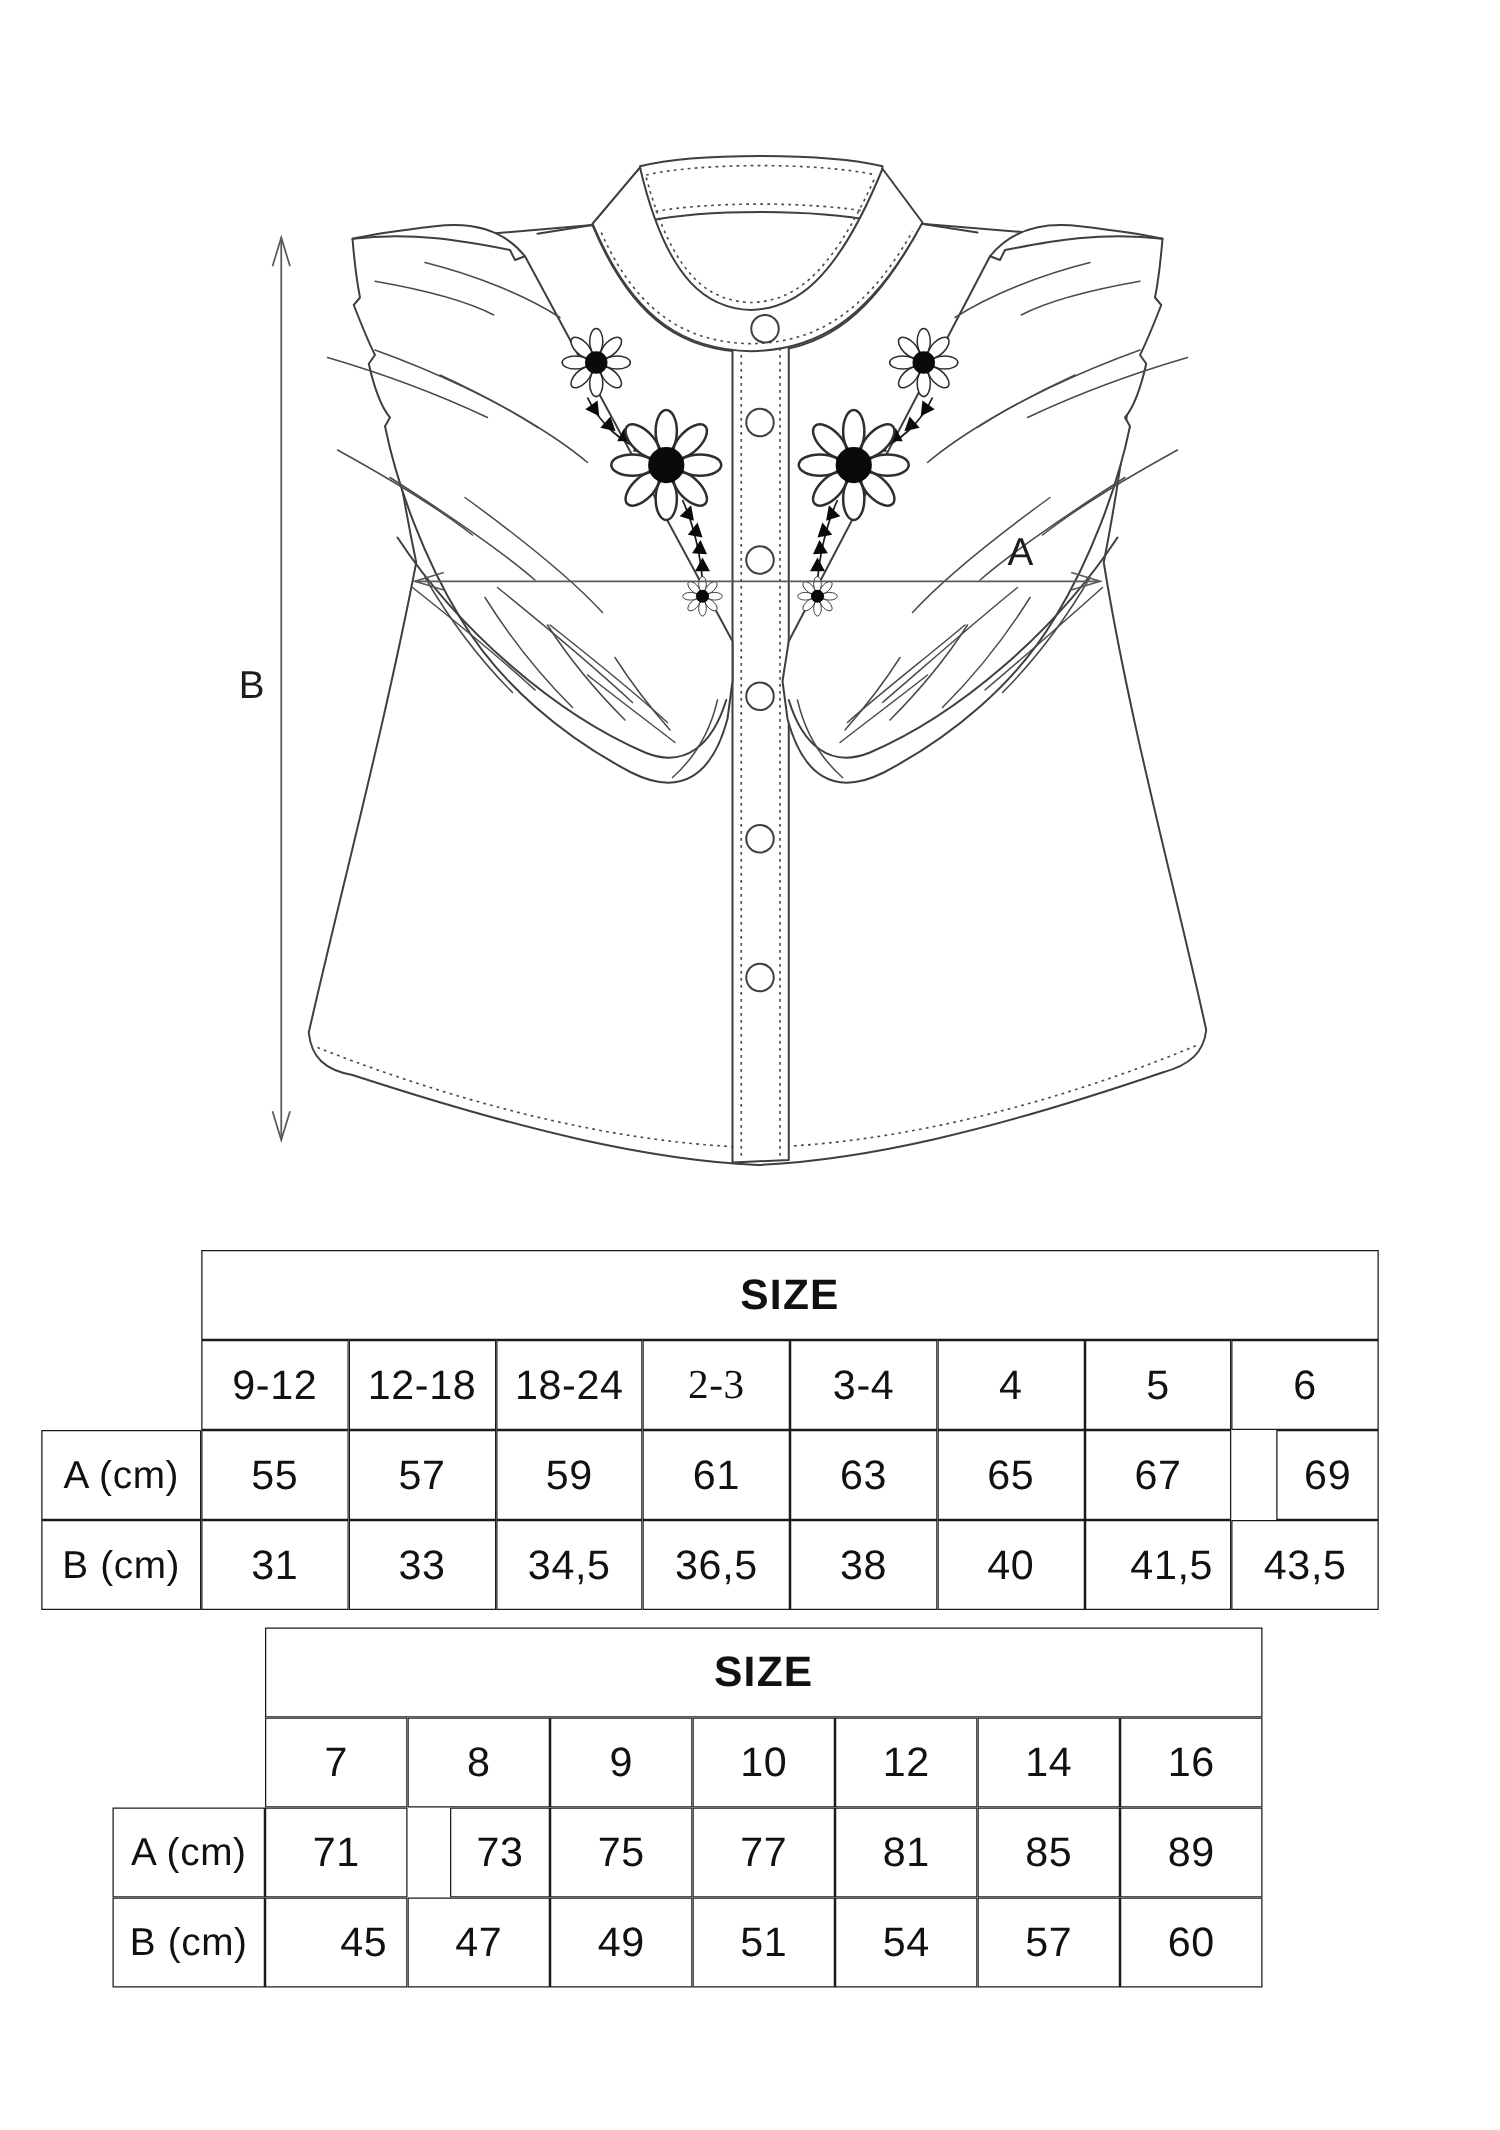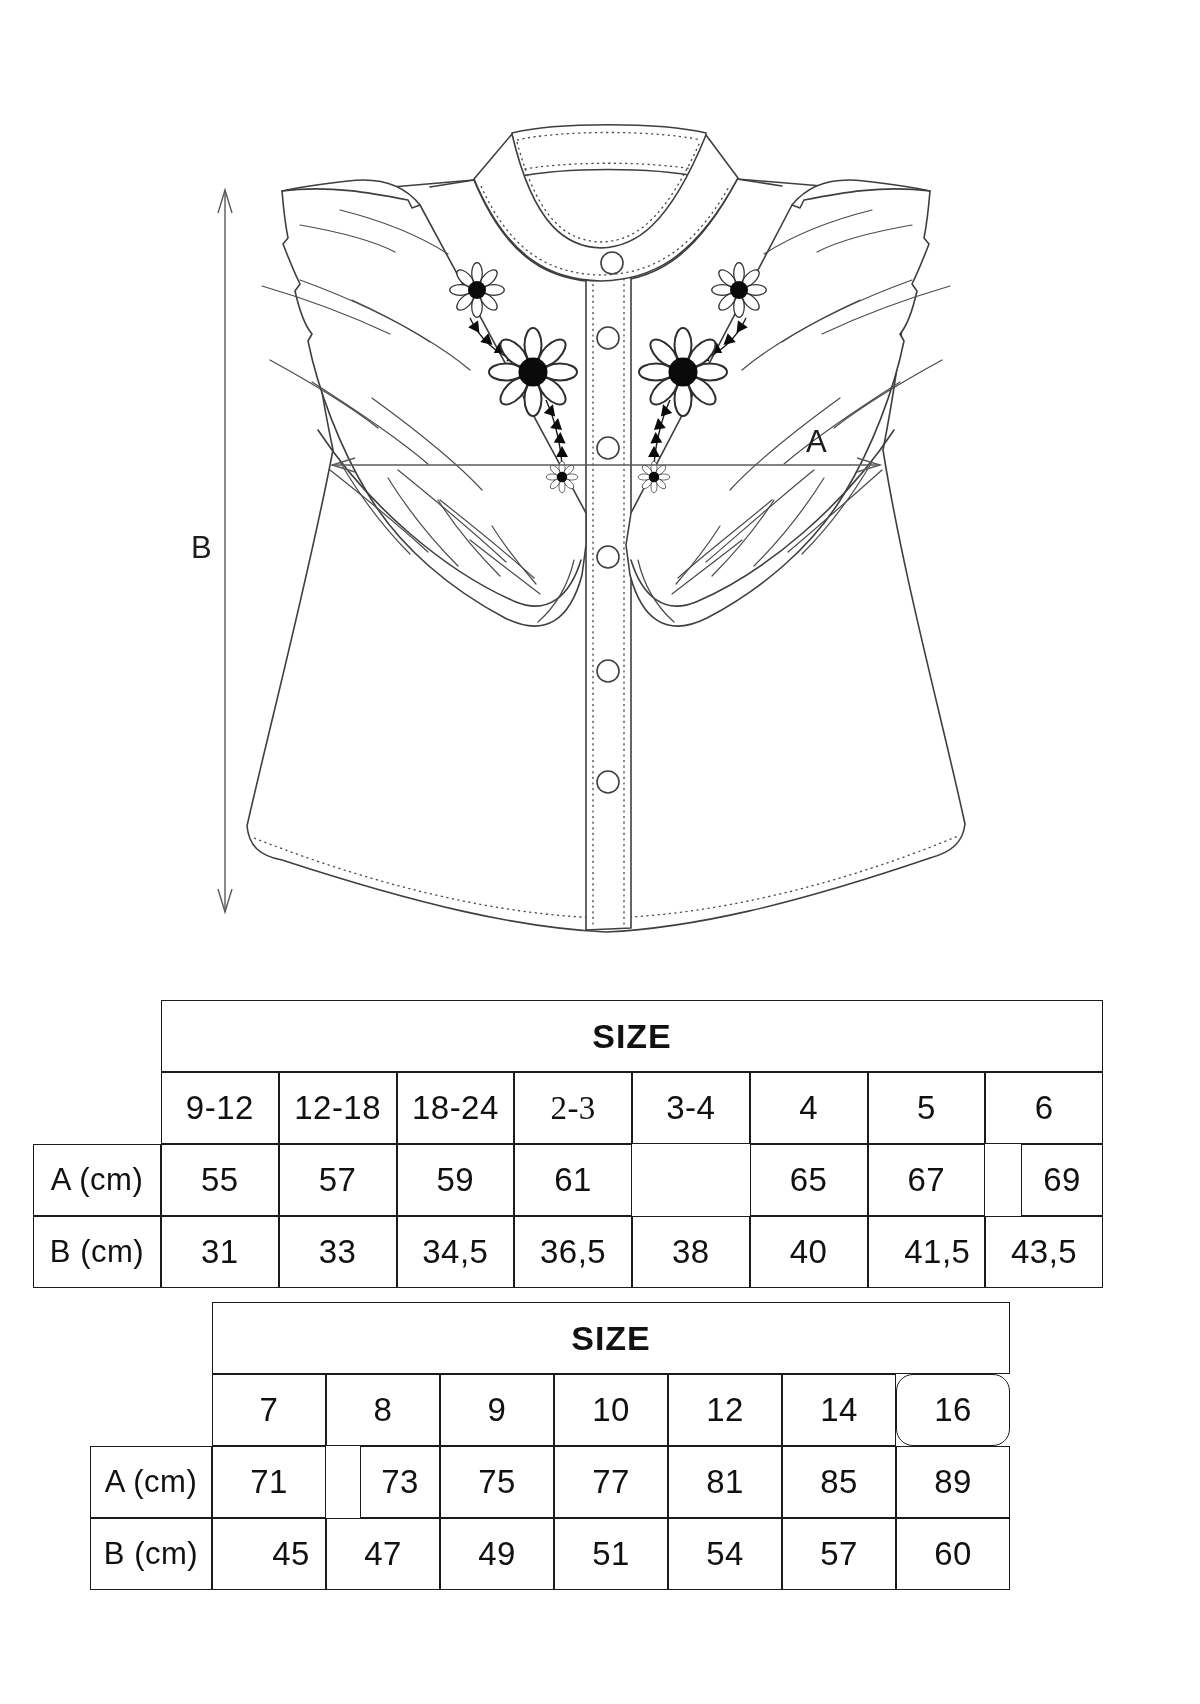--- a/index.html
+++ b/index.html
@@ -205,20 +205,21 @@
       <div class="tcell" style="grid-area: 2 / 5; font-family: Liberation Serif, serif;">2-3</div>
       <div class="tcell" style="grid-area: 2 / 6;">3-4</div>
       <div class="tcell" style="grid-area: 2 / 7;">4</div>
       <div class="tcell" style="grid-area: 2 / 8;">5</div>
       <div class="tcell" style="grid-area: 2 / 9;">6</div>
       <div class="tcell label" style="grid-area: 3 / 1;">A (cm)</div>
       <div class="tcell" style="grid-area: 3 / 2;">55</div>
       <div class="tcell" style="grid-area: 3 / 3;">57</div>
       <div class="tcell" style="grid-area: 3 / 4;">59</div>
       <div class="tcell" style="grid-area: 3 / 5;">61</div>
+      <div class="tcell" style="grid-area: 3 / 6;">63</div>
       <div class="tcell" style="grid-area: 3 / 7;">65</div>
       <div class="tcell" style="grid-area: 3 / 8;">67</div>
       <div class="tcell" style="grid-area: 3 / 9; margin-left: 36px;">69</div>
       <div class="tcell label" style="grid-area: 4 / 1;">B (cm)</div>
       <div class="tcell" style="grid-area: 4 / 2;">31</div>
       <div class="tcell" style="grid-area: 4 / 3;">33</div>
       <div class="tcell" style="grid-area: 4 / 4;">34,5</div>
       <div class="tcell" style="grid-area: 4 / 5;">36,5</div>
       <div class="tcell" style="grid-area: 4 / 6;">38</div>
       <div class="tcell" style="grid-area: 4 / 7;">40</div>
@@ -228,21 +229,21 @@
 
   <div class="size-table" style="left: 90px; top: 1302px; width: 920px; grid-auto-rows: 72px; grid-template-columns: 122px repeat(7, 1fr);">
       <div class="tcell corner" style="grid-area: 1 / 1 / span 2;"></div>
       <div class="tcell size-head" style="grid-area: 1 / 2 / auto / span 7;">SIZE</div>
       <div class="tcell" style="grid-area: 2 / 2;">7</div>
       <div class="tcell" style="grid-area: 2 / 3;">8</div>
       <div class="tcell" style="grid-area: 2 / 4;">9</div>
       <div class="tcell" style="grid-area: 2 / 5;">10</div>
       <div class="tcell" style="grid-area: 2 / 6;">12</div>
       <div class="tcell" style="grid-area: 2 / 7;">14</div>
-      <div class="tcell" style="grid-area: 2 / 8; border-radius: 17px;">16</div>
+      <div class="tcell" style="grid-area: 2 / 8;">16</div>
       <div class="tcell label" style="grid-area: 3 / 1;">A (cm)</div>
       <div class="tcell" style="grid-area: 3 / 2;">71</div>
       <div class="tcell" style="grid-area: 3 / 3; margin-left: 34px;">73</div>
       <div class="tcell" style="grid-area: 3 / 4;">75</div>
       <div class="tcell" style="grid-area: 3 / 5;">77</div>
       <div class="tcell" style="grid-area: 3 / 6;">81</div>
       <div class="tcell" style="grid-area: 3 / 7;">85</div>
       <div class="tcell" style="grid-area: 3 / 8;">89</div>
       <div class="tcell label" style="grid-area: 4 / 1;">B (cm)</div>
       <div class="tcell" style="grid-area: 4 / 2; padding-left: 44px;">45</div>

